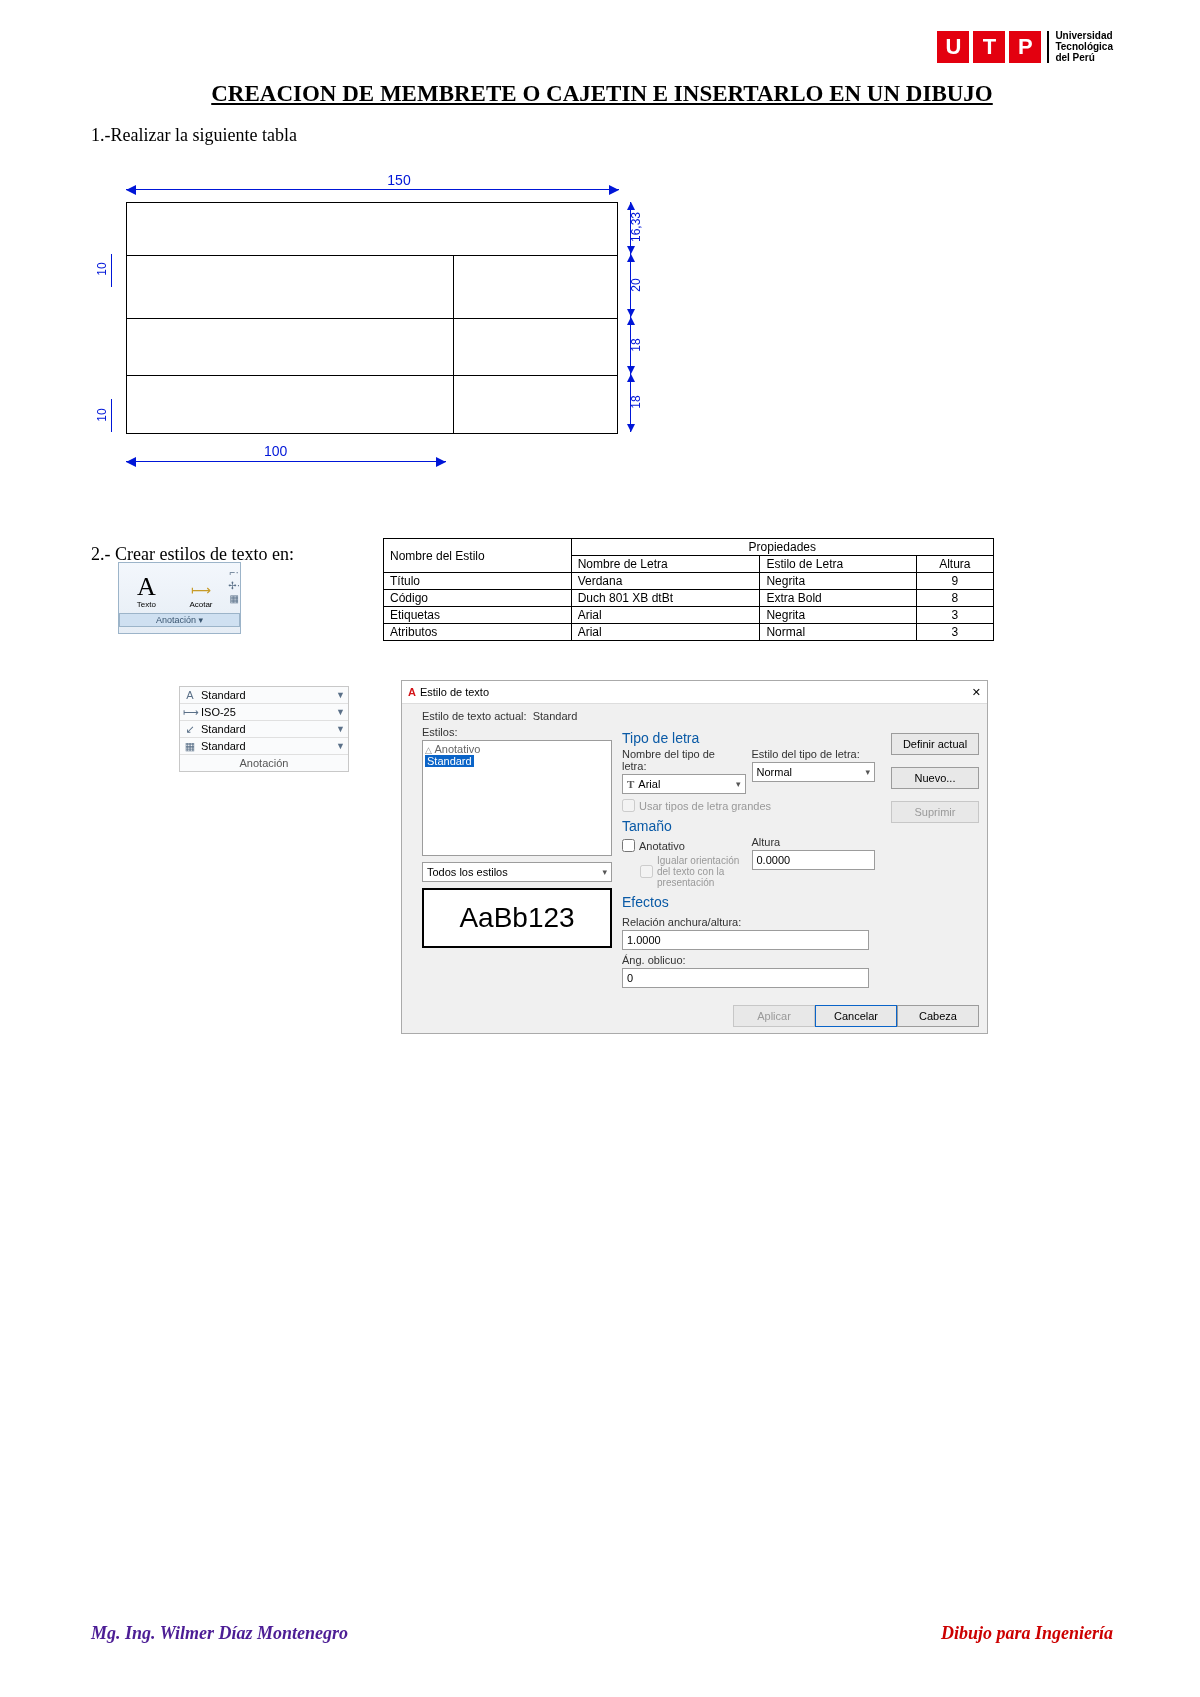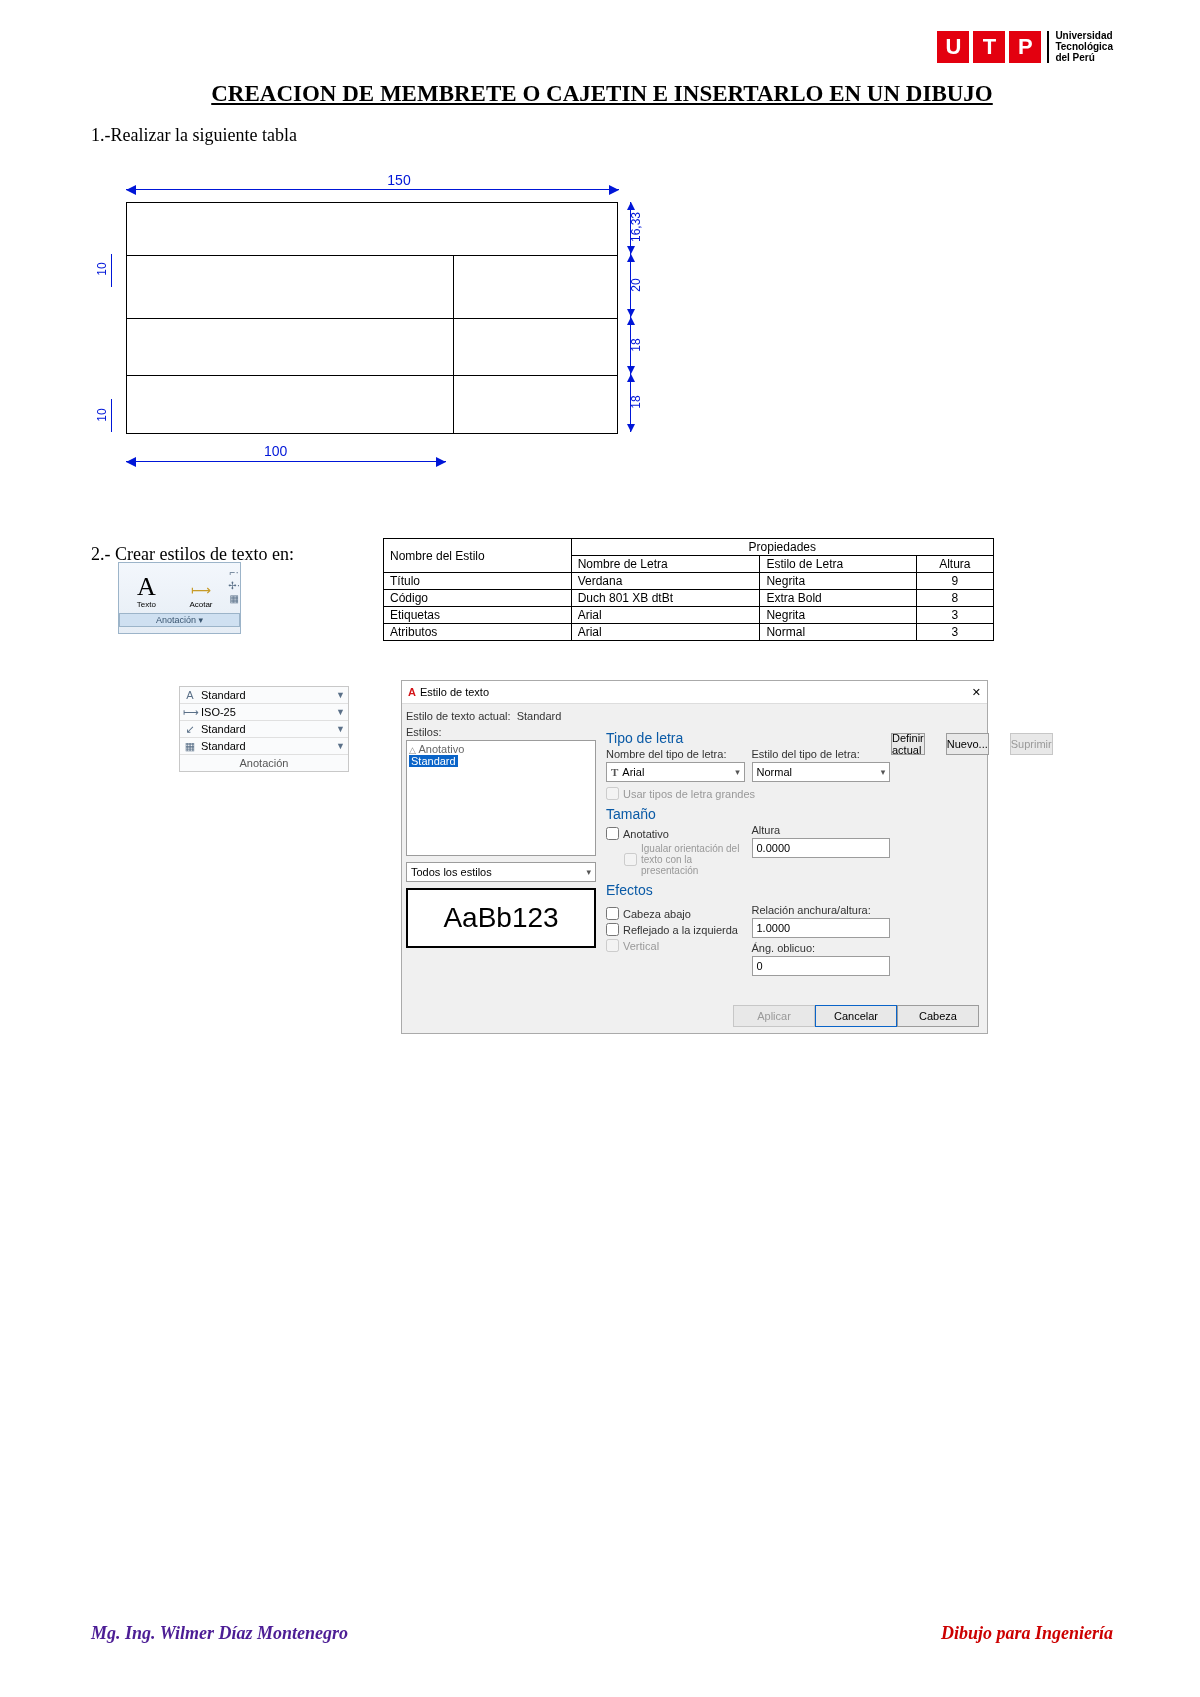--- a/index.html
+++ b/index.html
@@ -62,21 +62,21 @@
 .sl-row{display:flex;align-items:center;height:16px;border-bottom:1px solid #e0e0e0;padding:0 3px;gap:4px}
 .sl-row:last-child{border-bottom:none;justify-content:center;color:#555}
 .sl-ic{width:14px;text-align:center;color:#5a7088}
 .sl-ar{margin-left:auto;color:#5a7088;font-size:9px}
 
 
 .tx-dialog{position:absolute;top:680px;left:401px;width:585px;height:352px;background:#f0f0f0;border:1px solid #aaa;font-family:"Segoe UI",Arial,sans-serif;font-size:11px;color:#000}
 .tx-titlebar{display:flex;align-items:center;height:22px;background:#fff;border-bottom:1px solid #ddd;padding:0 6px}
 .tx-titlebar .A{color:#d31317;font-weight:700;font-family:Arial,sans-serif;margin-right:4px}
 .tx-titlebar .x{margin-left:auto;font-family:Arial,sans-serif}
-.tx-body{padding:6px 4px}
+.tx-body{padding:6px 20px}
 .tx-cur{color:#333;margin-bottom:4px}
 .tx-flex{display:flex;gap:10px}
 .tx-left{width:190px}
 .tx-lbl-small{color:#333;margin-bottom:2px}
 .tx-listbox{height:110px;background:#fff;border:1px solid #9c9c9c;padding:2px;font-size:11px}
 .tx-listbox .annot{color:#666}
 .tx-listbox .annot:before{content:"△ ";color:#888;font-size:9px}
 .tx-listbox .sel{background:#0a64c8;color:#fff;padding:0 2px;display:inline-block}
 .tx-filter{margin-top:6px;display:flex;align-items:center;background:#fff;border:1px solid #9c9c9c;height:18px;padding:0 4px}
 .tx-filter:after{content:"▾";margin-left:auto;color:#555;font-size:9px}
@@ -84,21 +84,21 @@
 .tx-right{flex:1;display:flex;flex-direction:column;gap:2px}
 .tx-group-lbl{color:#0a5aa6;font-size:14px;margin-top:4px}
 .tx-row{display:flex;gap:10px}
 .tx-col{flex:1}
 .tx-input,.tx-select{width:95%;height:18px;background:#fff;border:1px solid #9c9c9c;padding:0 4px;font:inherit;display:flex;align-items:center;position:relative}
 .tx-select:after{content:"▾";position:absolute;right:4px;color:#555;font-size:9px}
 .tx-select .tt{color:#555;font-family:serif;font-weight:700;margin-right:4px}
 .tx-check{display:flex;align-items:center;gap:4px;margin-top:3px;color:#333}
 .tx-check input{margin:0}
 .tx-check.dis{color:#999}
-.tx-btns-right{position:absolute;top:52px;right:8px;width:88px;display:flex;flex-direction:row;gap:21px}
+.tx-btns-right{position:absolute;top:52px;right:8px;width:88px;display:flex;flex-direction:column;gap:12px}
 .tx-btn{height:20px;background:#e8e8e8;border:1px solid #9c9c9c;font:inherit;display:flex;align-items:center;justify-content:center}
 .tx-btn.dis{color:#9a9a9a;border-color:#c7c7c7}
 .tx-effects{display:flex;gap:10px;margin-top:4px}
 .tx-effects .left-col{flex:1}
 .tx-effects .right-col{flex:1}
 .tx-footer{position:absolute;bottom:6px;right:8px;display:flex;}
 .tx-footer .tx-btn{width:80px}
 .tx-footer .tx-btn.def{border:1px solid #0a64c8}
 
 
@@ -310,34 +310,20 @@
             <div class="tx-col">
               <div class="tx-lbl-small">Altura</div>
               <div class="tx-input">
                   <span>0.0000</span>
                 </div>
             </div>
           </div>
 
           <div class="tx-group-lbl">Efectos</div>
           <div class="tx-effects">
-            <div class="left-col">
-              <label class="tx-check">
-                  <input type="checkbox" style="">
-                  <span>Cabeza abajo</span>
-                </label>
-              <label class="tx-check">
-                  <input type="checkbox" style="">
-                  <span>Reflejado a la izquierda</span>
-                </label>
-              <label class="tx-check dis">
-                  <input type="checkbox" disabled="" style="">
-                  <span>Vertical</span>
-                </label>
-            </div>
             <div class="right-col">
               <div class="tx-lbl-small">Relación anchura/altura:</div>
               <div class="tx-input">
                   <span>1.0000</span>
                 </div>
               <div class="tx-lbl-small" style="margin-top:4px">Áng. oblicuo:</div>
               <div class="tx-input">
                   <span>0</span>
                 </div>
             </div>

